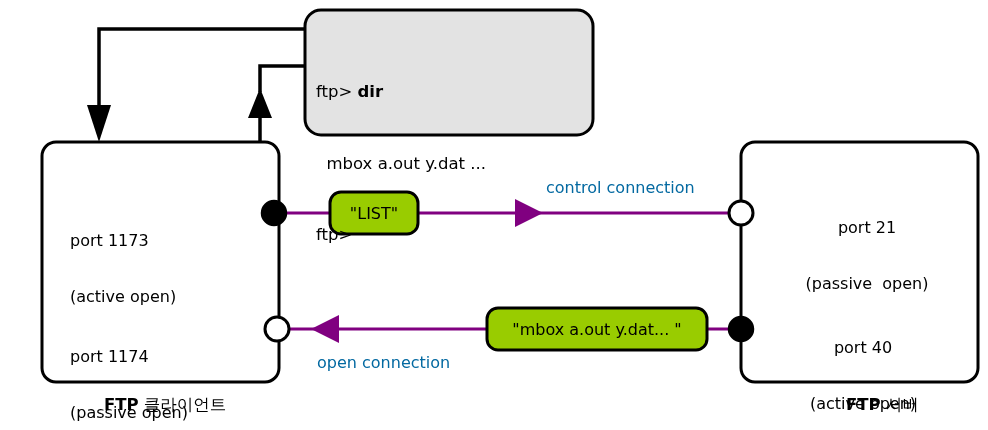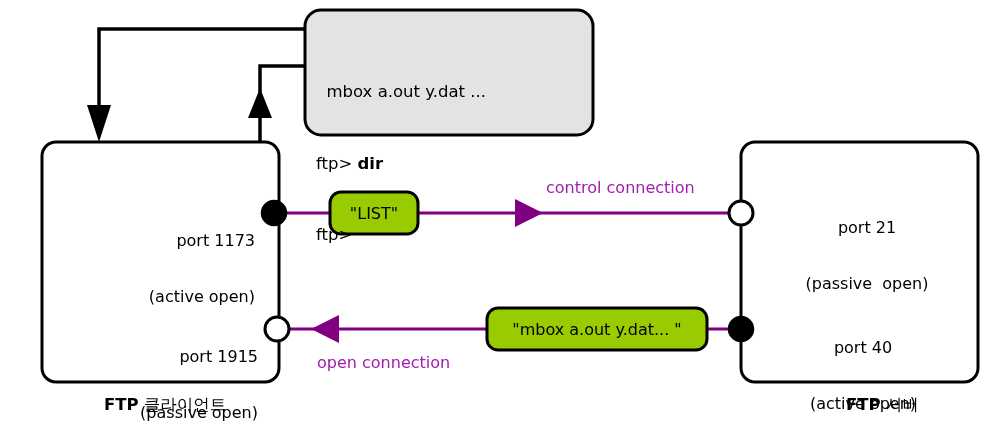--- a/index.html
+++ b/index.html
@@ -27,21 +27,21 @@
     height: 430px;
     display: block;
   }
   .lbl {
     position: absolute;
     font-family: "DejaVu Sans", "Liberation Sans", sans-serif;
     color: #000000;
     white-space: pre;
     line-height: 1.18;
   }
-  .lbl-right { text-align: right; }
+  .lbl-right { text-align: left; }
   .lbl-left  { text-align: center; }
 
   .terminal-text {
     position: absolute;
     left: 316px;
     top: 32px;
     font-family: "DejaVu Sans", "Liberation Sans", sans-serif;
     font-size: 16.5px;
     color: #000000;
     white-space: pre;
@@ -57,21 +57,21 @@
     white-space: pre;
     text-align: center;
     display: flex;
     align-items: center;
     justify-content: center;
   }
 
   .conn-label {
     position: absolute;
     font-size: 16px;
-    color: #a21caf;
+    color: #0369a1;
     white-space: pre;
   }
 
   .port-label {
     font-size: 16px;
     color: #000000;
   }
 
   .korean-caption {
     position: absolute;
@@ -123,33 +123,33 @@
     <circle cx="277" cy="329" r="12" fill="#ffffff" stroke="#000000" stroke-width="3"></circle>
 
     <circle cx="741" cy="329" r="12" fill="#000000" stroke="#000000" stroke-width="2.5"></circle>
 
     <rect x="330" y="192" width="88" height="42" rx="11" ry="11" fill="#99cc00" stroke="#000000" stroke-width="3"></rect>
 
     <rect x="487" y="308" width="220" height="42" rx="11" ry="11" fill="#99cc00" stroke="#000000" stroke-width="3"></rect>
   </svg>
 
   <div class="terminal-text">
+    <div><span>ftp&gt; </span><b>dir</b></div>
     <div>  mbox a.out y.dat ...</div>
-    <div><span>ftp&gt; </span><b>dir</b></div>
     <div>ftp&gt;</div>
   </div>
 
 
   <div class="lbl lbl-right port-label" style="left:70px; top:194px; width:185px;">
     <div>port 1173</div>
     <div>(active open)</div>
   </div>
 
   <div class="lbl lbl-right port-label" style="left:70px; top:310px; width:188px;">
-    <div>port 1915</div>
+    <div>port 1174</div>
     <div>(passive open)</div>
   </div>
 
   <div class="lbl lbl-left port-label" style="left:767px; top:181px; width:200px;">
     <div>port 21</div>
     <div>(passive  open)</div>
   </div>
 
   <div class="lbl lbl-left port-label" style="left:763px; top:301px; width:200px;">
     <div>port 40</div>

